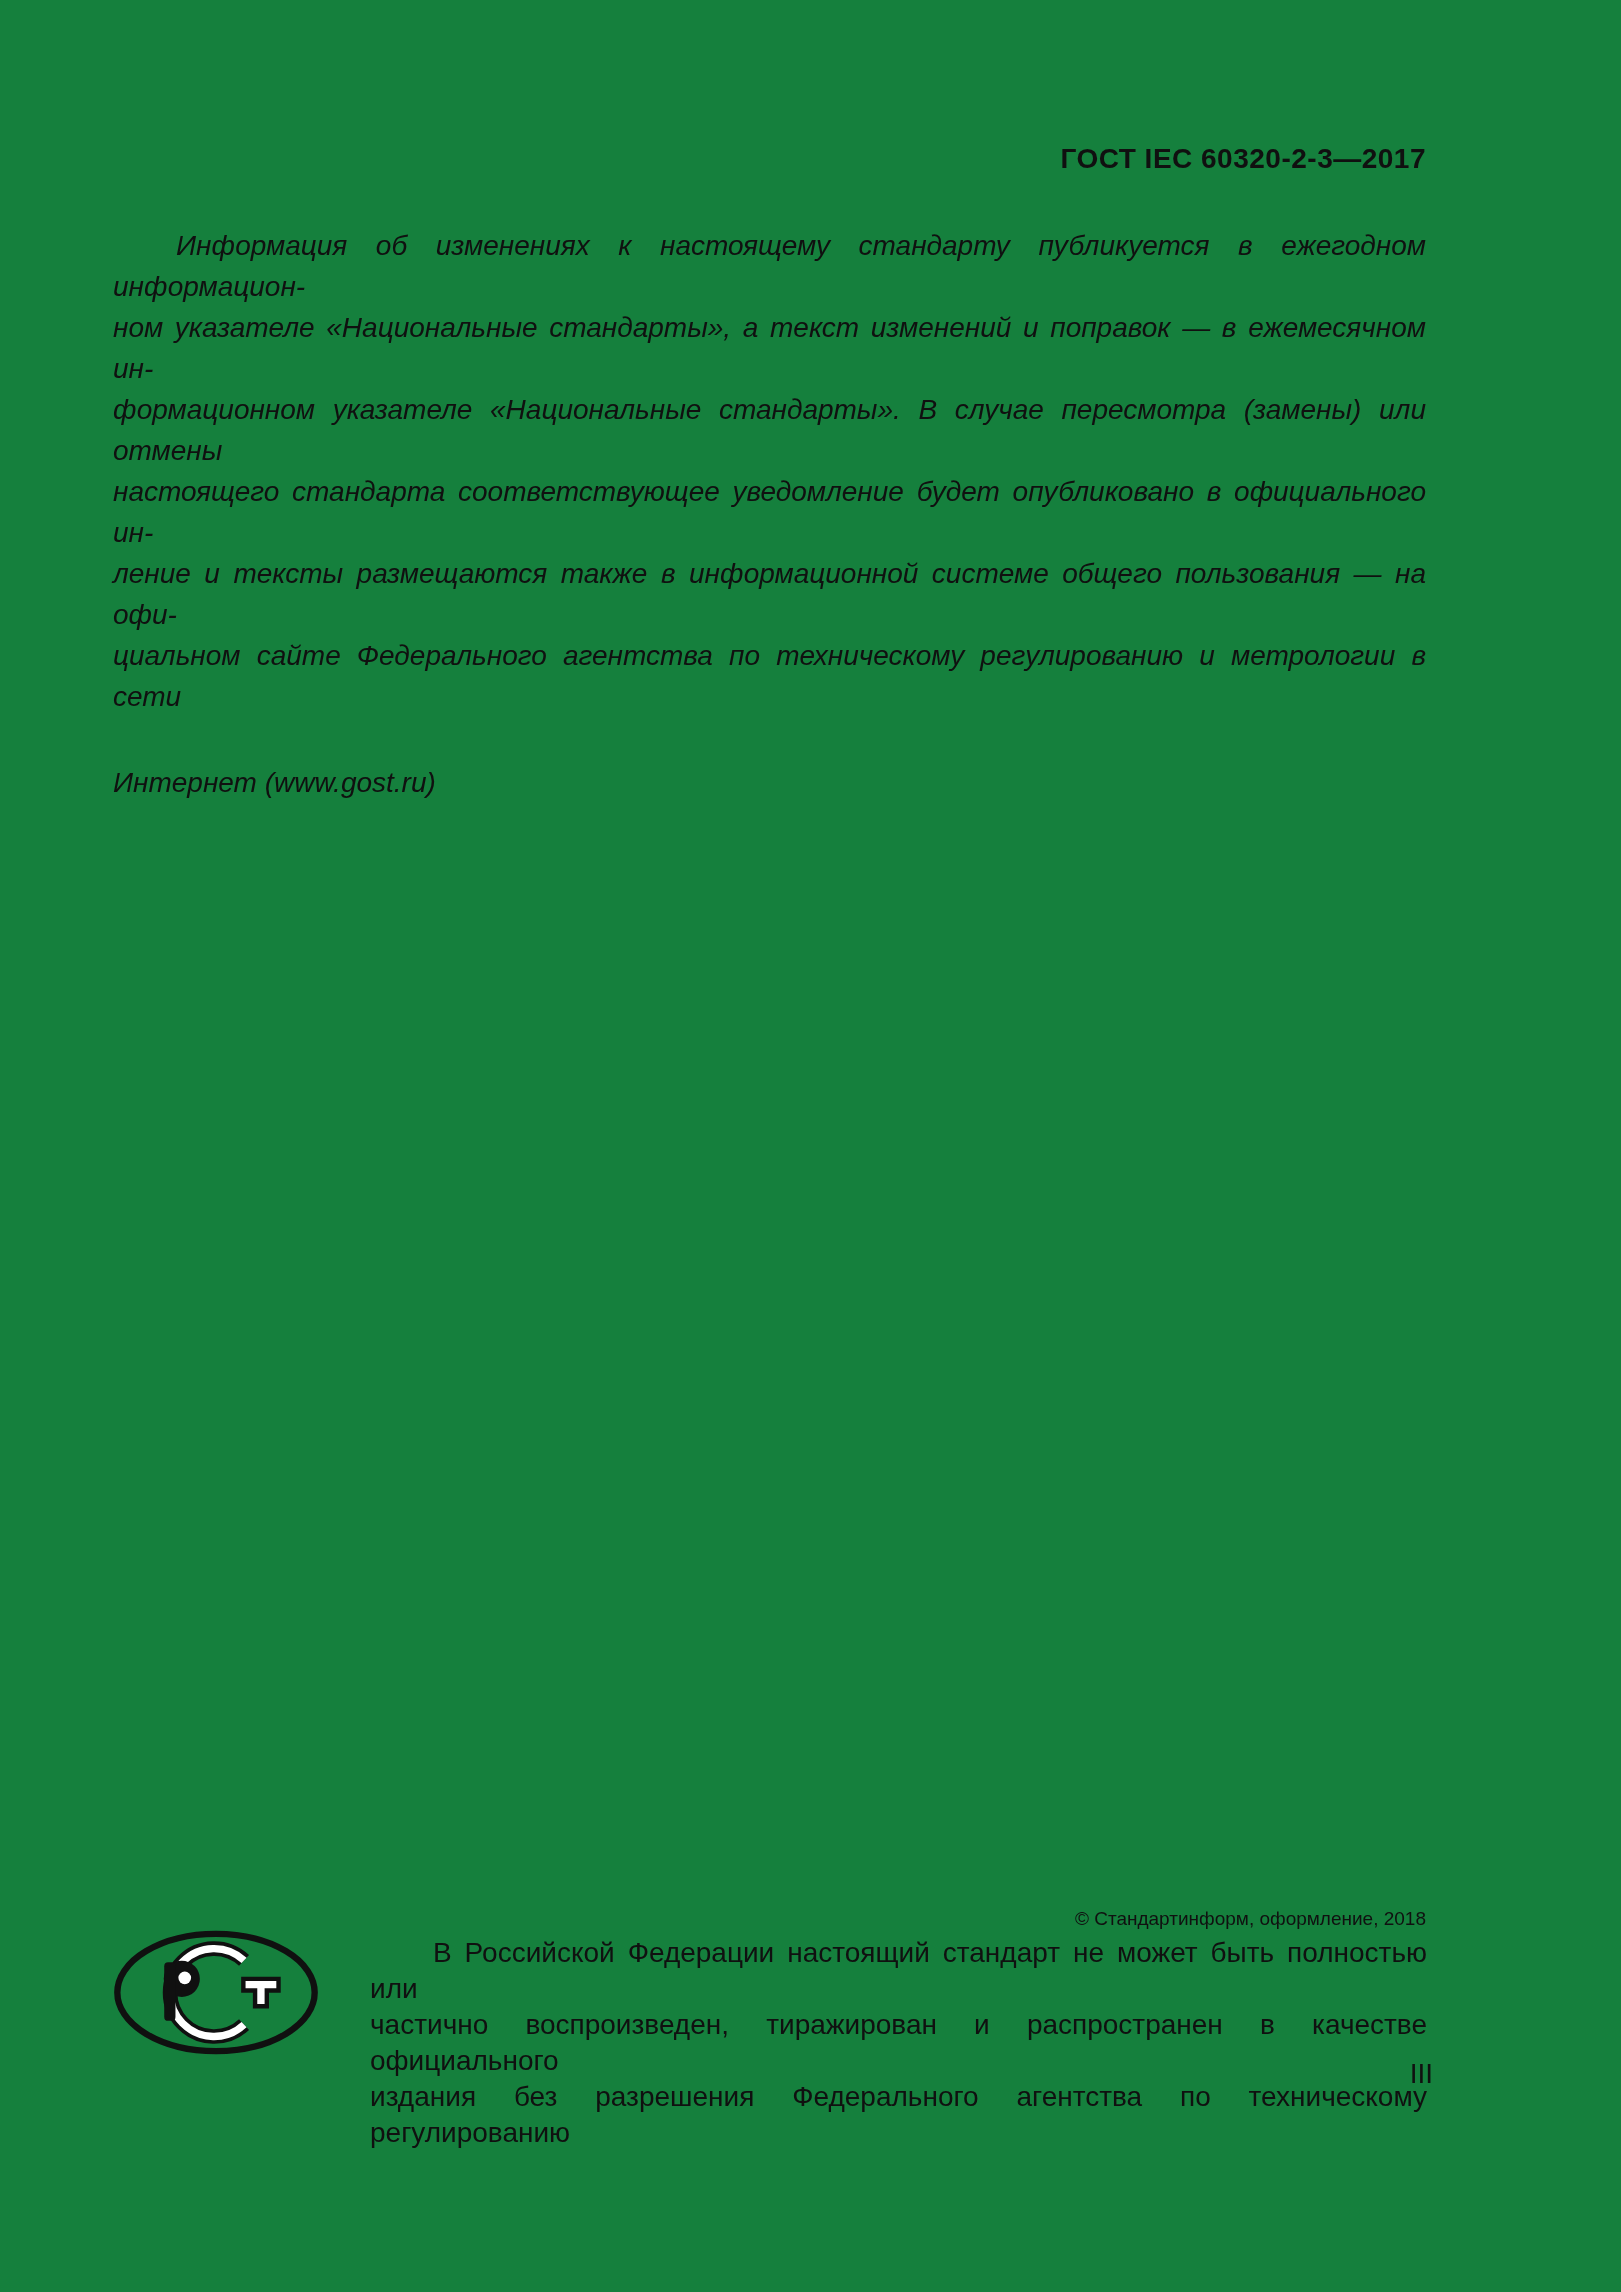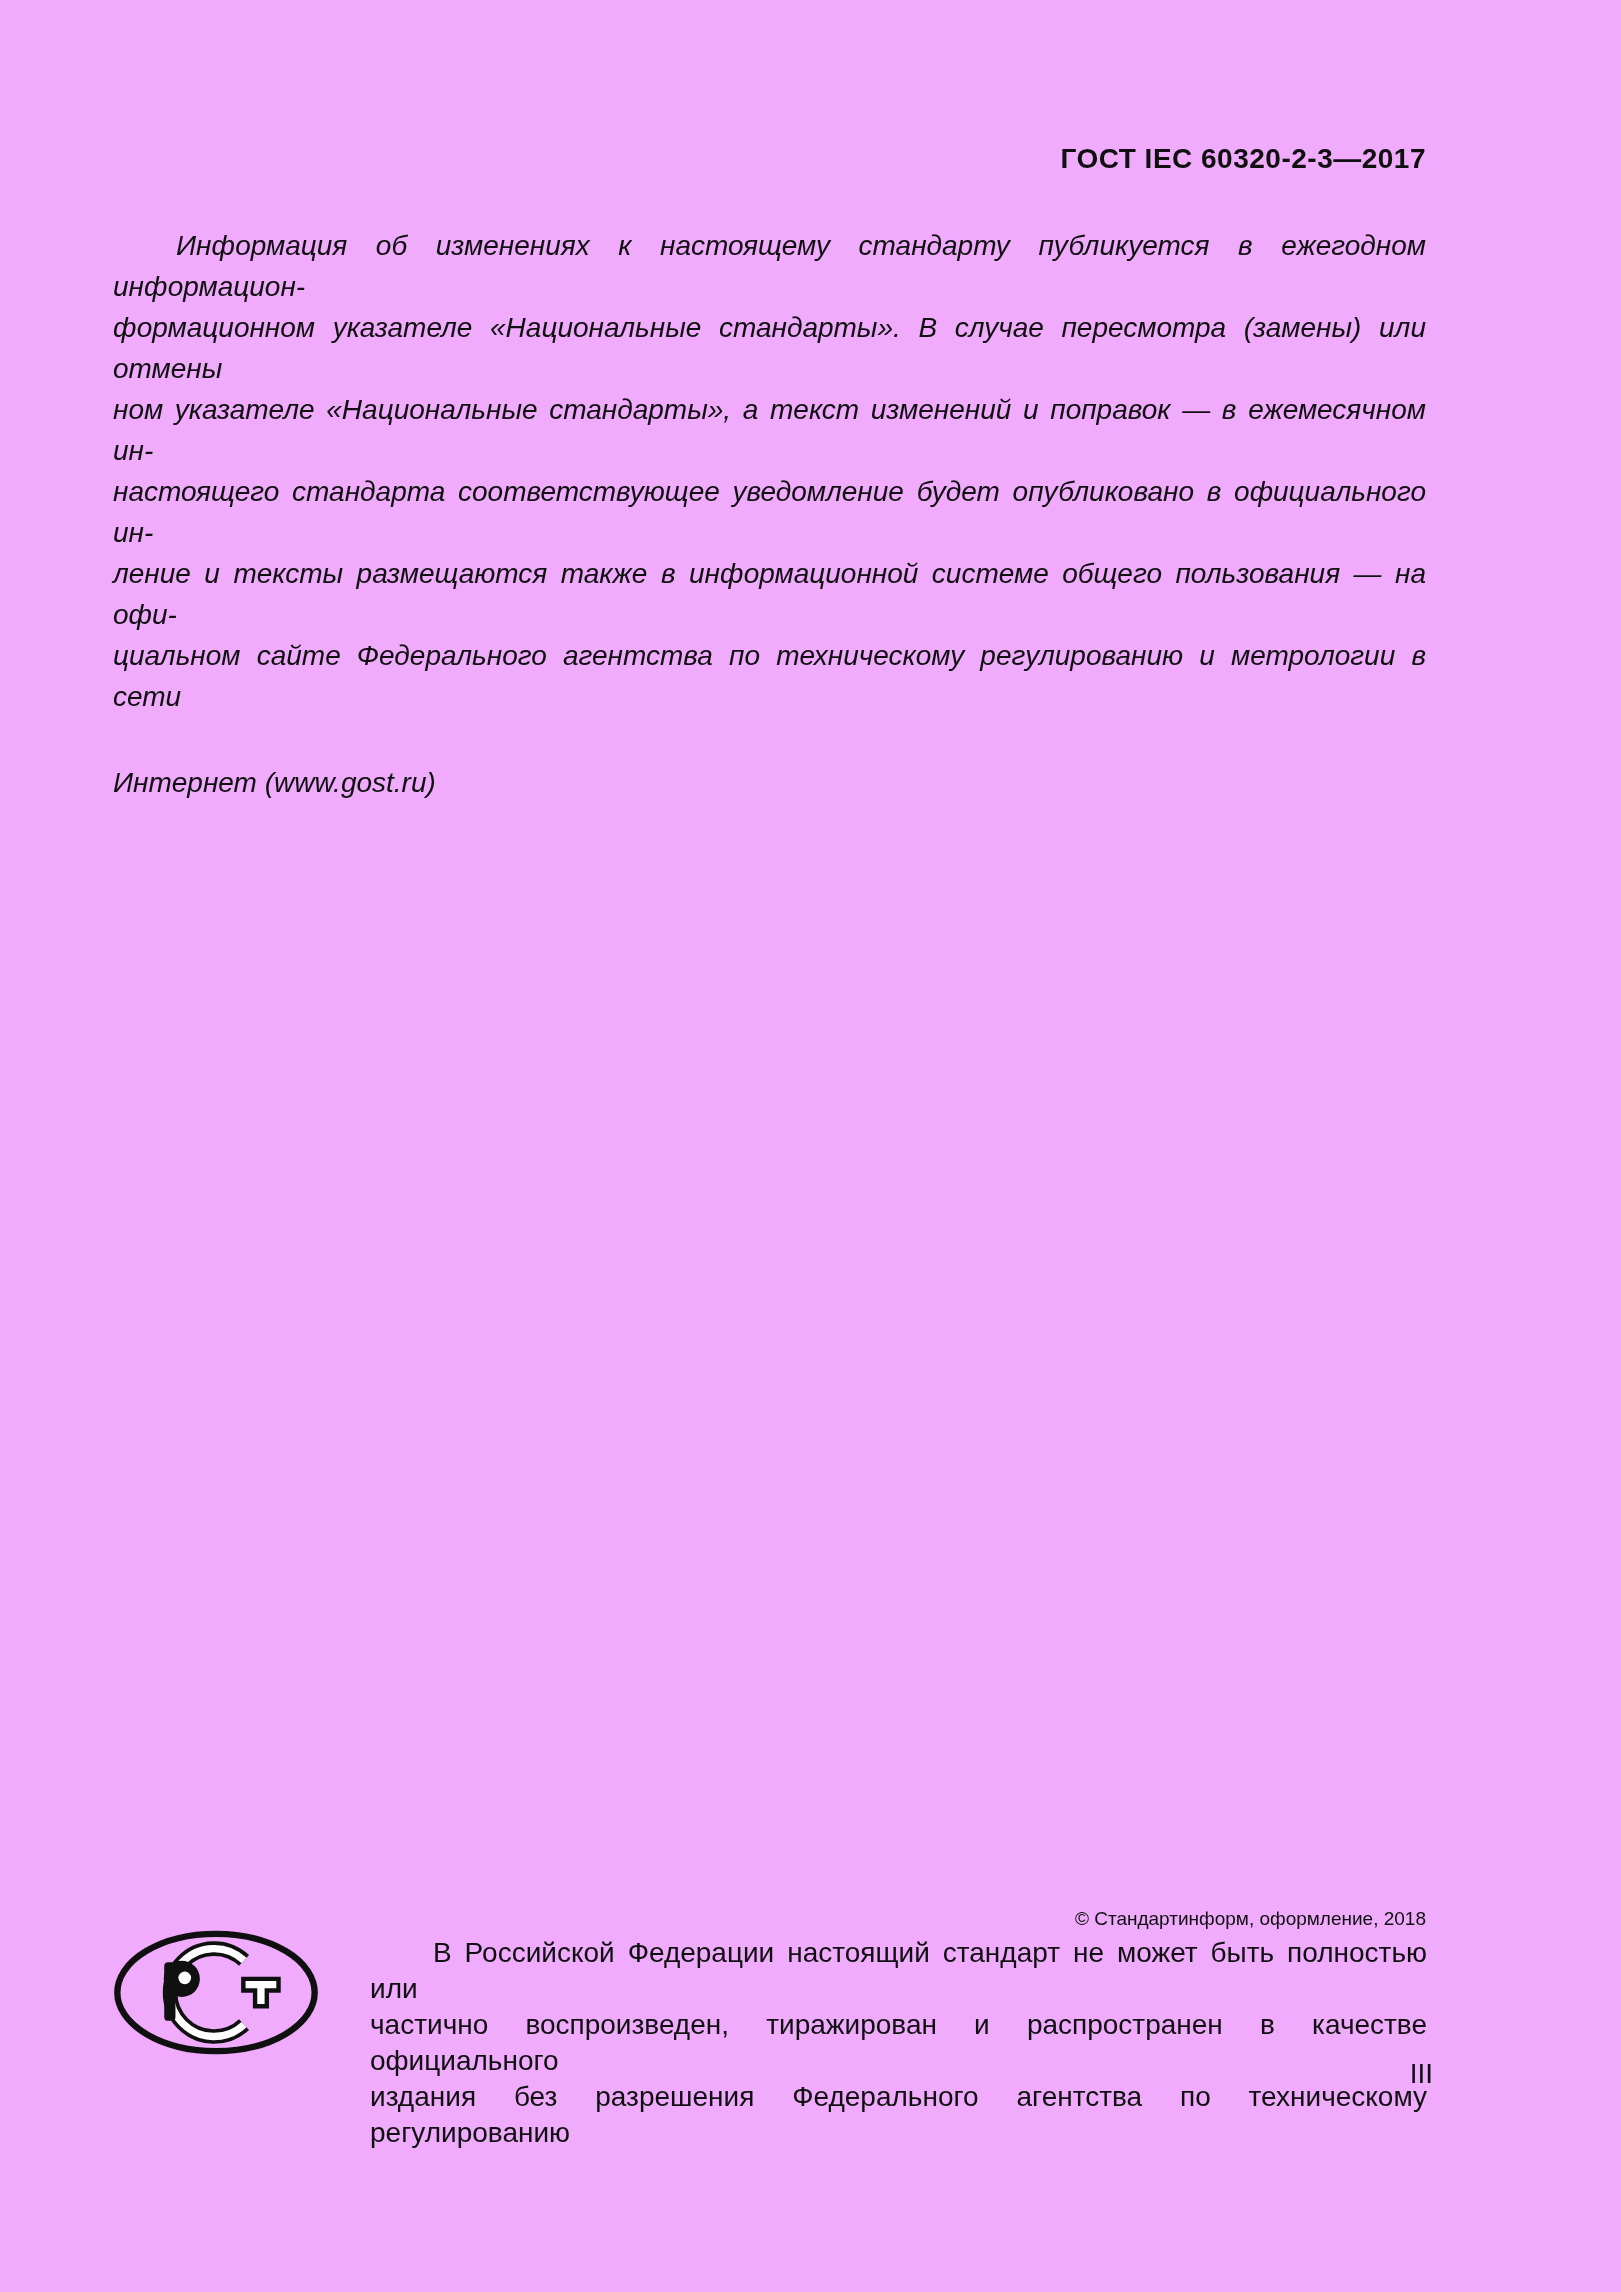--- a/index.html
+++ b/index.html
@@ -1,20 +1,20 @@
 <!DOCTYPE html>
 <html><head>
 <meta charset="utf-8">
 <style>
   html, body { margin: 0; padding: 0; background: #777; }
   .page {
     position: relative;
     width: 1621px;
     height: 2293px;
-    background: #f0abfc;
+    background: #15803d;
     font-family: "Liberation Sans", "DejaVu Sans", sans-serif;
     color: #101010;
     overflow: hidden;
     margin: 0 auto;
   }
   .header {
     position: absolute;
     top: 143px;
     right: 195px;
     font-size: 28px;
@@ -70,22 +70,22 @@
 </style>
 </head>
 <body>
 
 <div class="page">
 
   <div class="header">ГОСТ IEC 60320-2-3—2017</div>
 
   <div class="notice">
       <div class="jline">Информация об изменениях к настоящему стандарту публикуется в ежегодном информацион-</div>
+      <div class="jline">ном указателе «Национальные стандарты», а текст изменений и поправок — в ежемесячном ин-</div>
       <div class="jline">формационном указателе «Национальные стандарты». В случае пересмотра (замены) или отмены</div>
-      <div class="jline">ном указателе «Национальные стандарты», а текст изменений и поправок — в ежемесячном ин-</div>
       <div class="jline">настоящего стандарта соответствующее уведомление будет опубликовано в официального ин-</div>
       <div class="jline">ление и тексты размещаются также в информационной системе общего пользования — на офи-</div>
       <div class="jline">циальном сайте Федерального агентства по техническому регулированию и метрологии в сети</div>
       <div class="jline last-line">Интернет (www.gost.ru)</div>
     </div>
 
   <div class="copyright">© Стандартинформ, оформление, 2018</div>
 
   <div class="logo">
     <svg width="208" height="127" viewBox="0 0 212 130" xmlns="http://www.w3.org/2000/svg">

